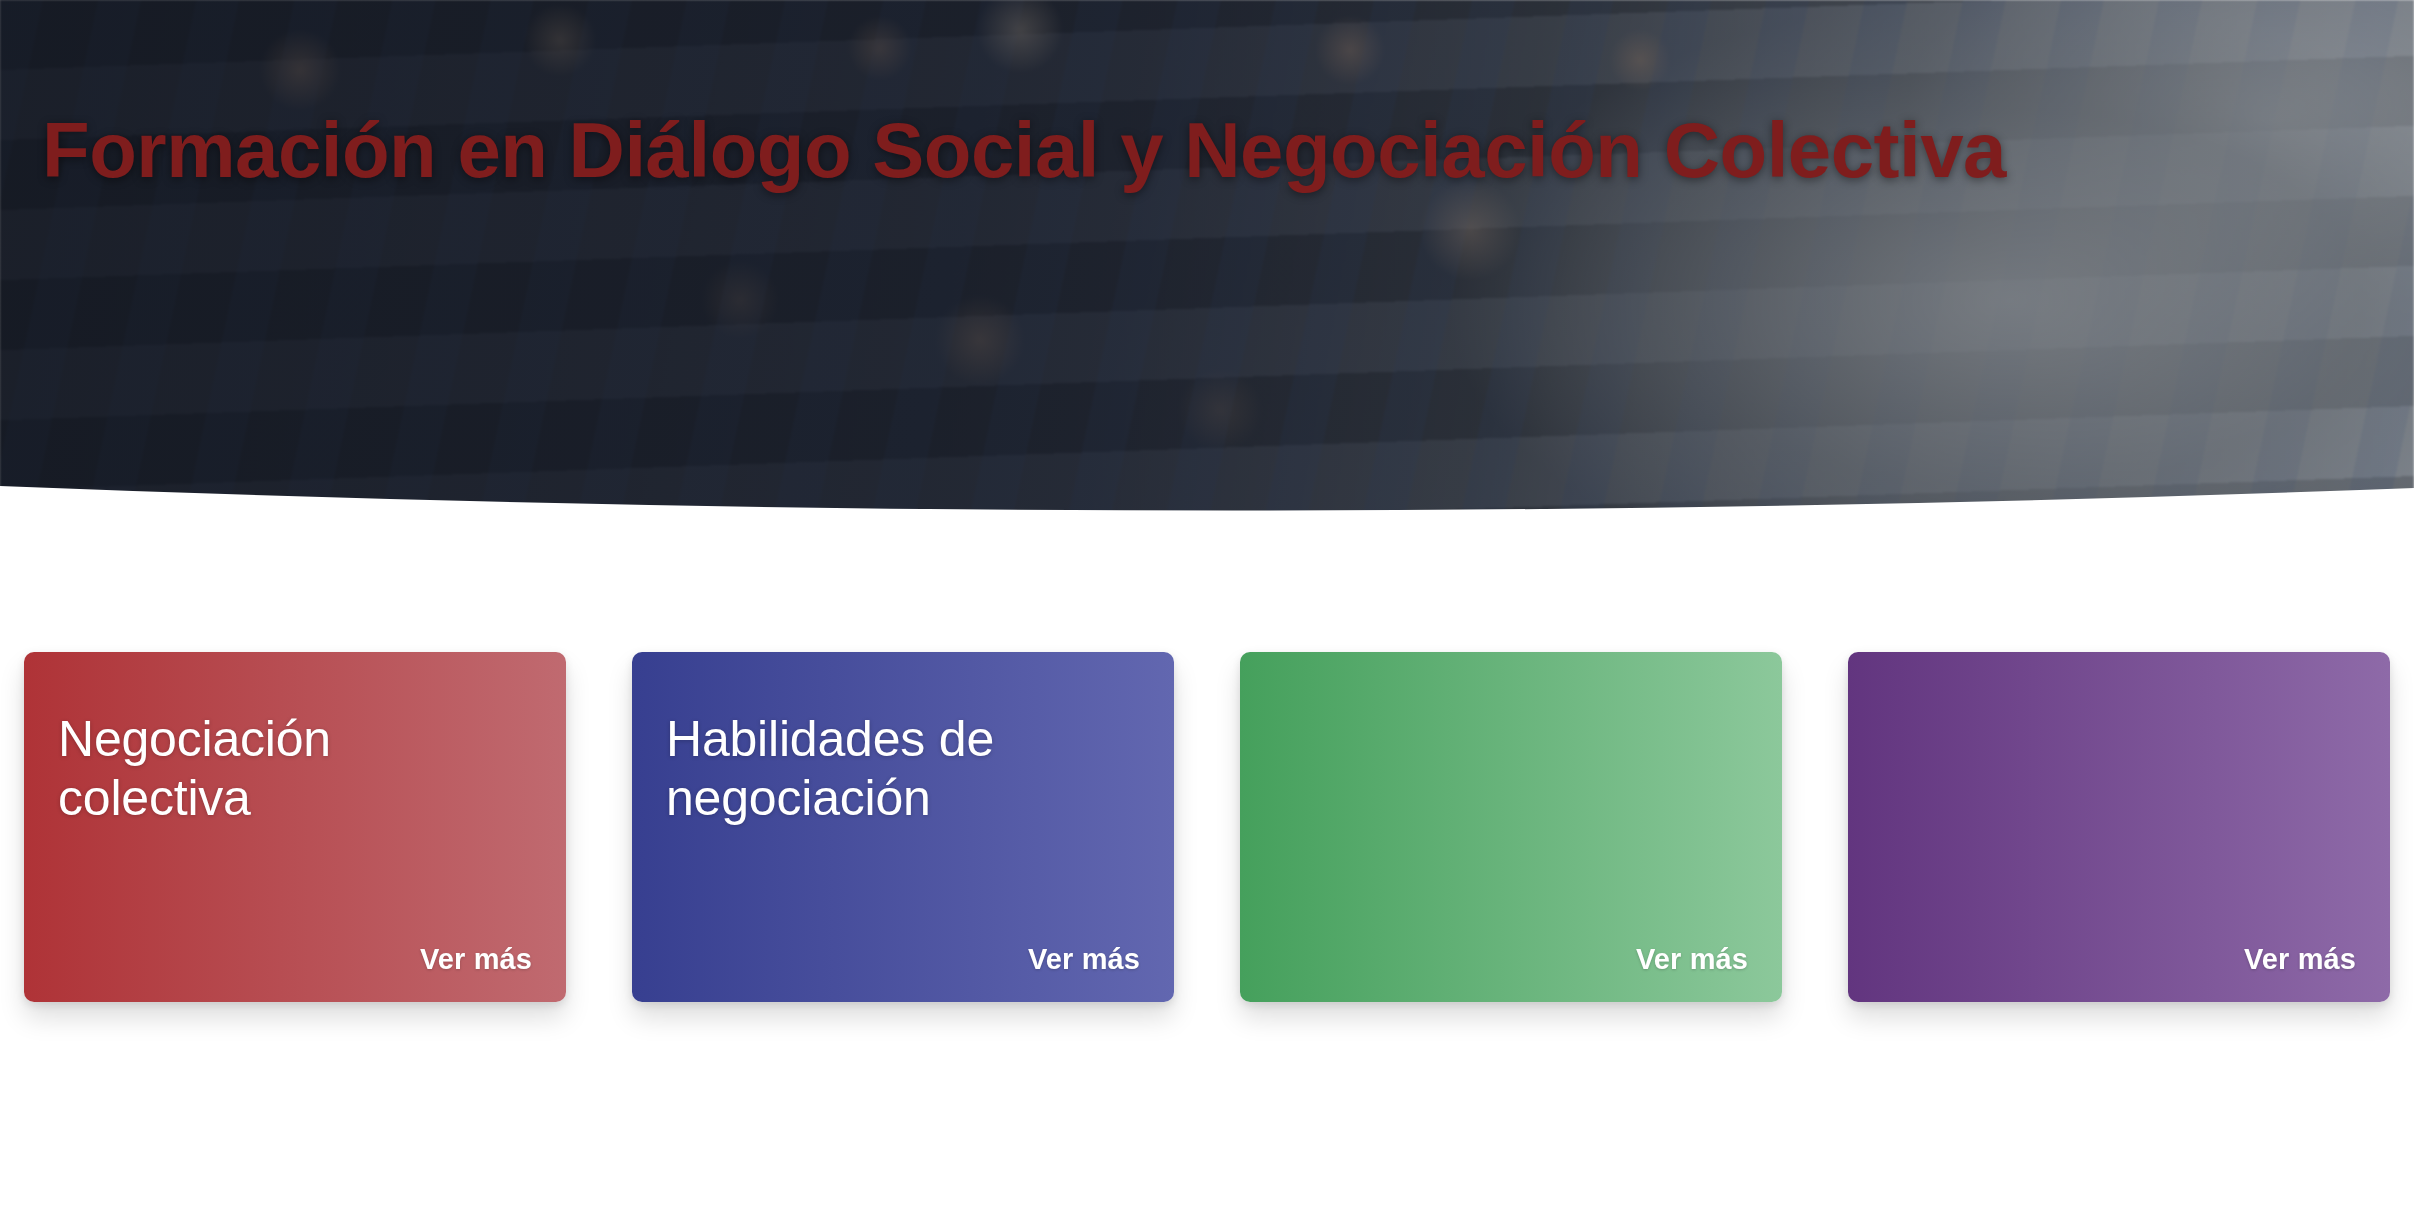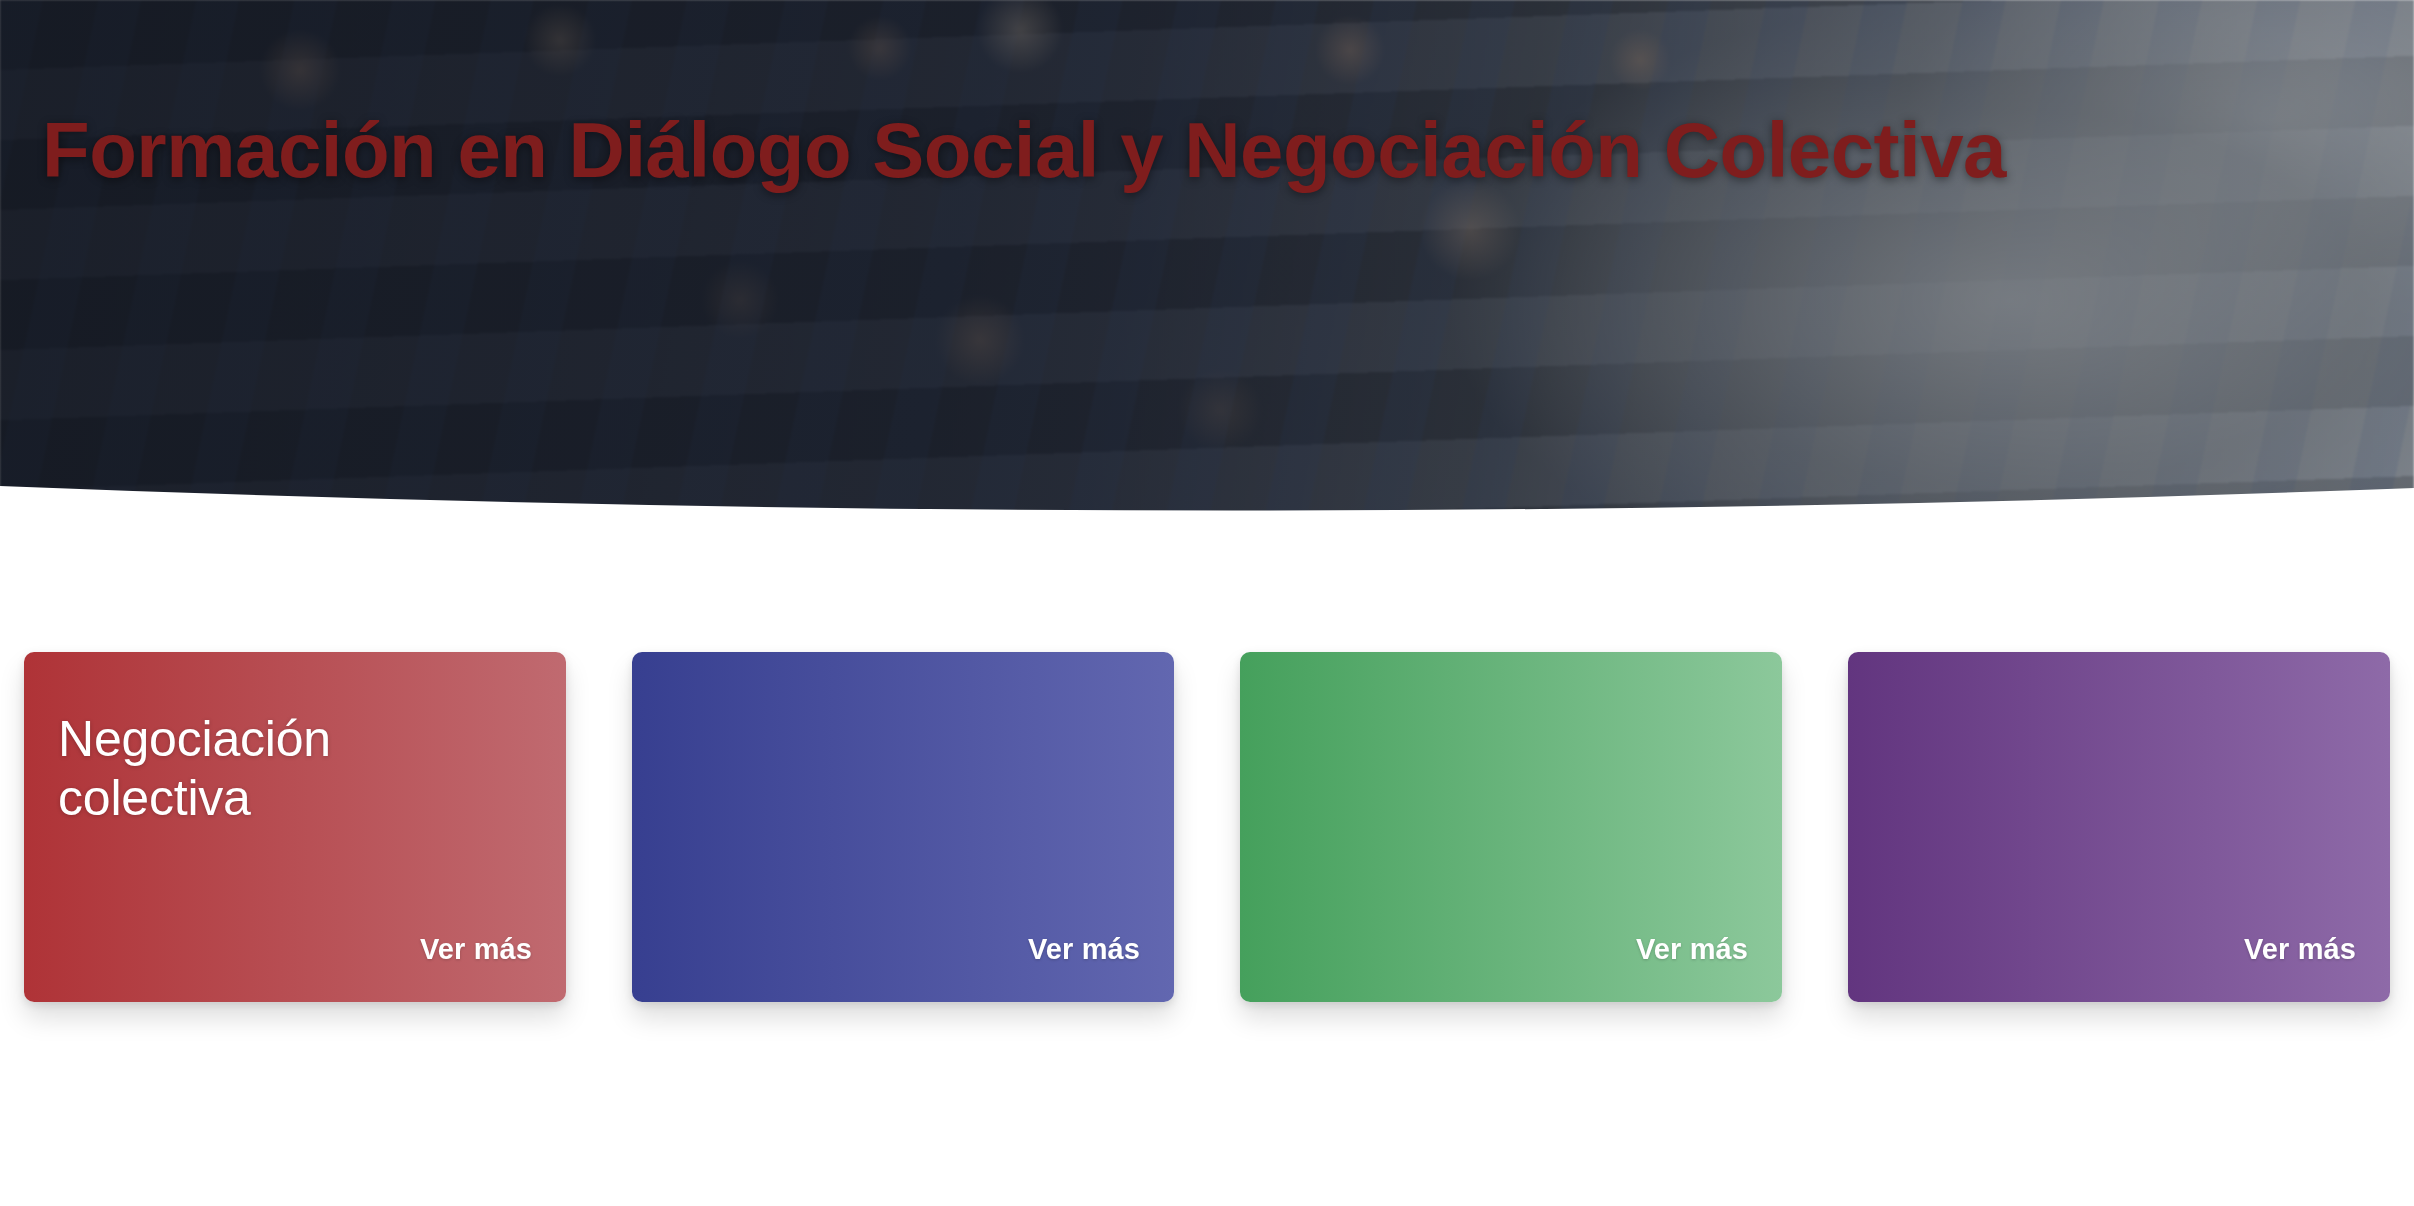--- a/index.html
+++ b/index.html
@@ -94,21 +94,21 @@
     display:flex;
     gap:66px;
   }
 
   .card {
     position:relative;
     flex:1 1 0;
     height:350px;
     border-radius:10px;
     box-shadow:0 16px 26px rgba(0,0,0,.13), 0 3px 8px rgba(0,0,0,.10);
-    padding:58px 34px 36px 34px;
+    padding:58px 34px 26px 34px;
     display:flex;
     flex-direction:column;
     cursor:pointer;
     overflow:hidden;
   }
 
   .card-title {
     color:#ffffff;
     font-size:50px;
     line-height:1.17;
@@ -144,20 +144,21 @@
   </header>
 
   <section class="cards">
 
     <article class="card" id="card-0" style="background: linear-gradient(90deg, rgb(175, 51, 55) 0%, rgb(192, 106, 112) 100%);">
       <h2 class="card-title">Negociación colectiva</h2>
       <span class="card-cta">Ver más</span>
     </article>
 
     <article class="card" id="card-1" style="background: linear-gradient(90deg, rgb(55, 63, 144) 0%, rgb(98, 103, 176) 100%);">
+      <h2 class="card-title">Habilidades de negociación</h2>
       <span class="card-cta">Ver más</span>
     </article>
 
     <article class="card" id="card-2" style="background: linear-gradient(90deg, rgb(69, 160, 92) 0%, rgb(140, 200, 155) 100%);">
       <span class="card-cta">Ver más</span>
     </article>
 
     <article class="card" id="card-3" style="background: linear-gradient(90deg, rgb(98, 53, 127) 0%, rgb(142, 106, 168) 100%);">
       <span class="card-cta">Ver más</span>
     </article>

